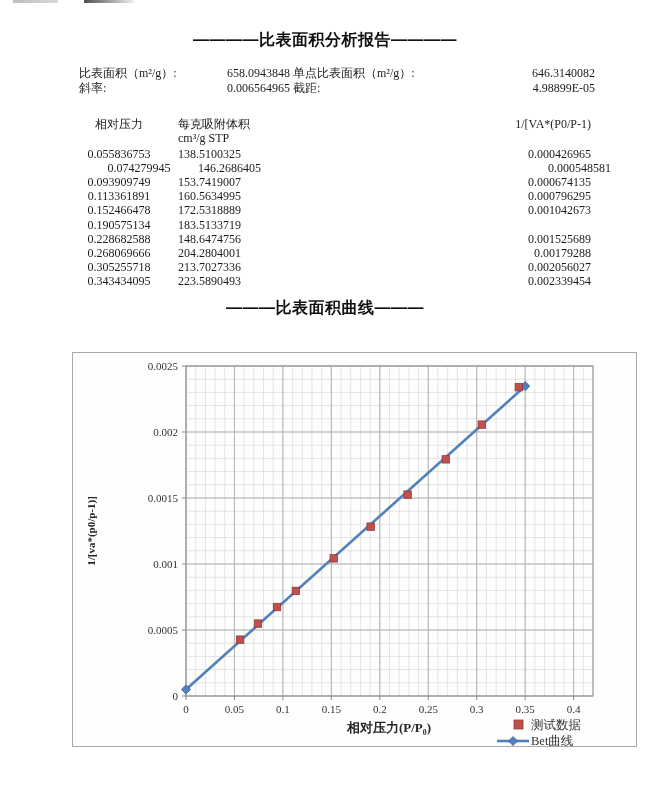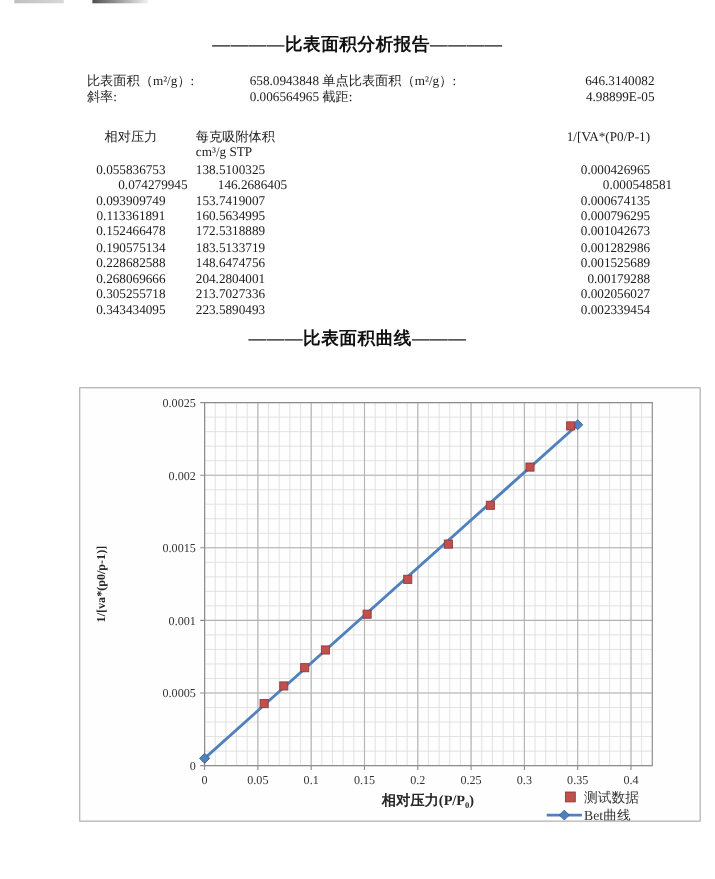--- a/index.html
+++ b/index.html
@@ -3,21 +3,21 @@
 <meta charset="utf-8">
 <style>
   html,body{margin:0;padding:0;background:#ffffff;}
   .page{position:relative;width:650px;height:799px;background:#fff;overflow:hidden;
         font-family:"Liberation Serif","DejaVu Serif",serif;color:#1c1c1c;}
   .abs{position:absolute;margin-left:14px;}
   .topbar{position:absolute;top:0;height:3px;}
   .topbar-1{left:13px;width:45px;background:linear-gradient(to right,#bfbfbf,#d8d8d8);}
   .topbar-2{left:84px;width:51px;background:linear-gradient(to right,#4f4f4f,#f2f2f2);}
   .doc-title{position:absolute;left:0;width:650px;text-align:center;
-             font-family:Liberation Serif, serif;
+             font-family:Liberation Sans, sans-serif;
              font-weight:bold;font-size:16px;letter-spacing:0.5px;color:#111;}
   .t1{top:30px;} .t2{top:298px;}
   .sum{font-size:12px;line-height:15px;white-space:nowrap;}
   .sum-l{left:65px;} .sum-m{left:213px;} .sum-r{right:55px;text-align:right;}
   .r1{top:66px;} .r2{top:81px;}
   .tbl{position:absolute;left:0;top:0;width:650px;font-size:12px;}
   .trow{position:absolute;left:0;width:650px;height:14px;line-height:14px;white-space:nowrap;}
   .c1{position:absolute;left:60px;width:118px;text-align:center;}
   .c2{position:absolute;left:178px;width:125px;text-align:left;}
   .c3{position:absolute;left:303px;width:288px;text-align:right;}
@@ -75,21 +75,20 @@
           <span class="c3">0.000796295</span>
         </div>
         <div class="trow" style="top: 203.3px;">
           <span class="c1">0.152466478</span>
           <span class="c2">172.5318889</span>
           <span class="c3">0.001042673</span>
         </div>
         <div class="trow" style="top: 217.5px;">
           <span class="c1">0.190575134</span>
           <span class="c2">183.5133719</span>
-          <span class="c3">0.001282986</span>
         </div>
         <div class="trow" style="top: 231.7px;">
           <span class="c1">0.228682588</span>
           <span class="c2">148.6474756</span>
           <span class="c3">0.001525689</span>
         </div>
         <div class="trow" style="top: 245.9px;">
           <span class="c1">0.268069666</span>
           <span class="c2">204.2804001</span>
           <span class="c3">0.00179288</span>

